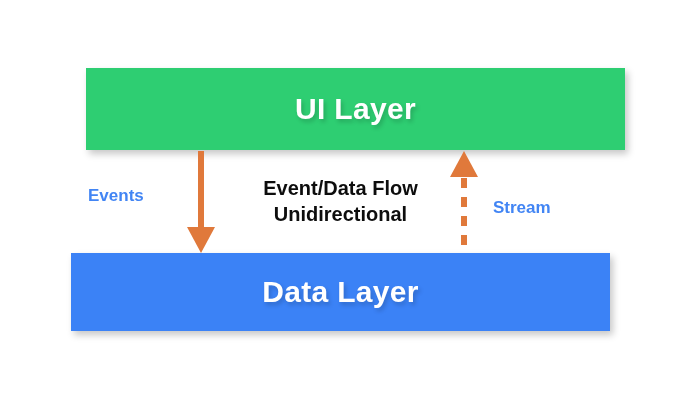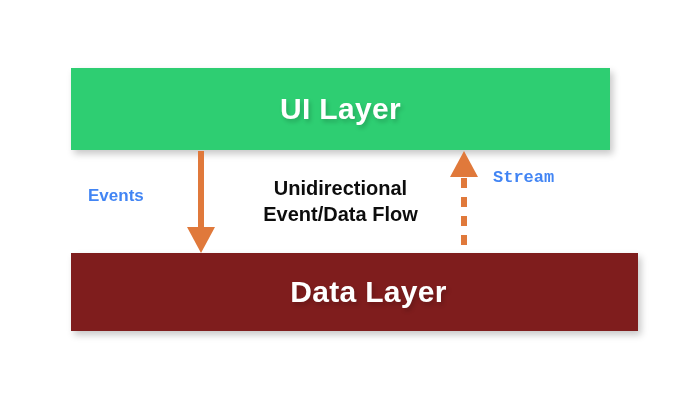--- a/index.html
+++ b/index.html
@@ -29,27 +29,27 @@
     height: 82px;
     display: flex;
     align-items: center;
     justify-content: center;
     box-shadow: 3px 4px 7px rgba(0, 0, 0, 0.22);
   }
 
   #ui-layer-box {
     top: 68px;
     background: #2ECE72;
+    margin-left: 15px;
   }
 
   #data-layer-box {
     top: 253px;
     height: 78px;
-    background: #7f1d1d;
-    padding-left: 28px;
+    background: #3b82f6;
   }
 
   .layer-title {
     color: #ffffff;
     font-size: 30px;
     font-weight: bold;
     letter-spacing: 0.3px;
     text-shadow: 2px 3px 4px rgba(0, 0, 0, 0.18);
     user-select: none;
   }
@@ -126,22 +126,21 @@
     font-weight: bold;
     user-select: none;
     white-space: nowrap;
   }
   #events-label {
     left: 88px;
     top: 186px;
   }
   #stream-label {
     left: 493px;
-    top: 168px;
-    font-family: Liberation Mono, monospace;
+    top: 198px;
   }
 
   #flow-label {
     position: absolute;
     left: 238px;
     top: 175px;
     width: 205px;
     text-align: center;
     color: #0D0D0D;
     font-size: 20px;
@@ -171,21 +170,21 @@
   <div class="arrow" id="stream-arrow">
     <div class="head-up"></div>
     <div class="shaft-dashed"></div>
   </div>
 
   <div class="side-label" id="events-label">Events</div>
 
   <div class="side-label" id="stream-label">Stream</div>
 
   <div id="flow-label">
+    <span class="flow-line">Event/Data Flow</span>
     <span class="flow-line">Unidirectional</span>
-    <span class="flow-line">Event/Data Flow</span>
   </div>
 
   <div class="layer-box" id="data-layer-box">
     <span class="layer-title">Data Layer</span>
   </div>
 
 </div>
 
 </body></html>

